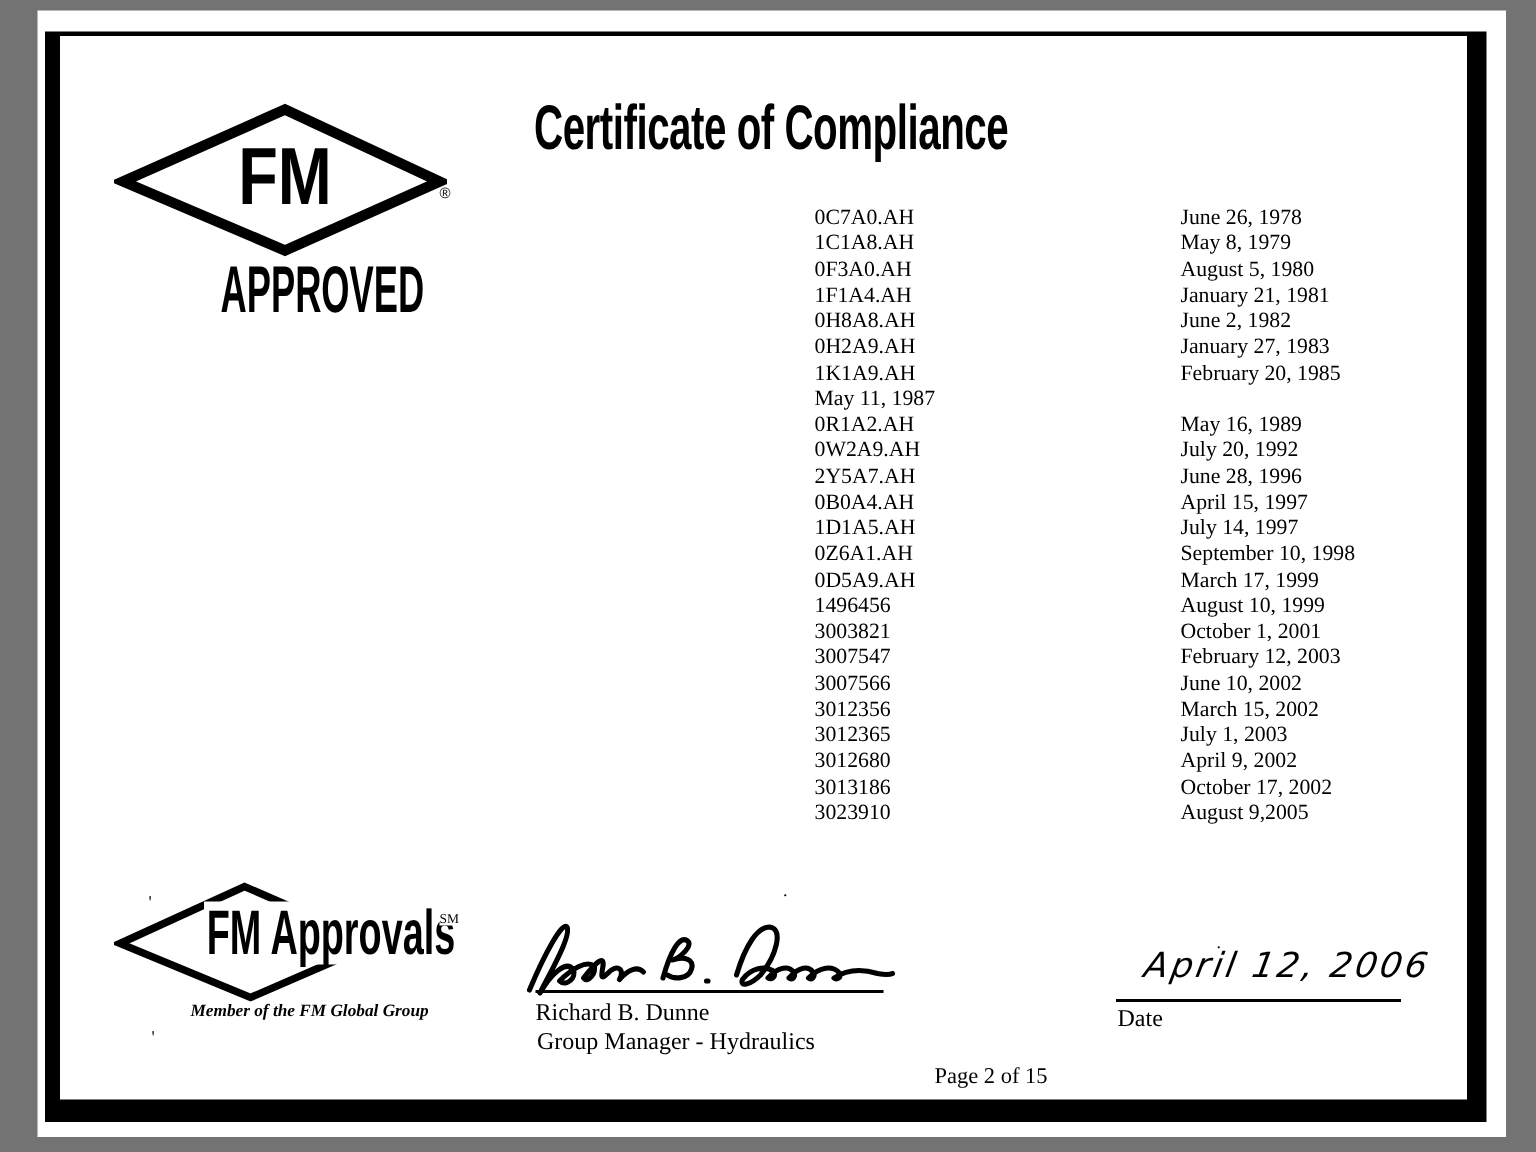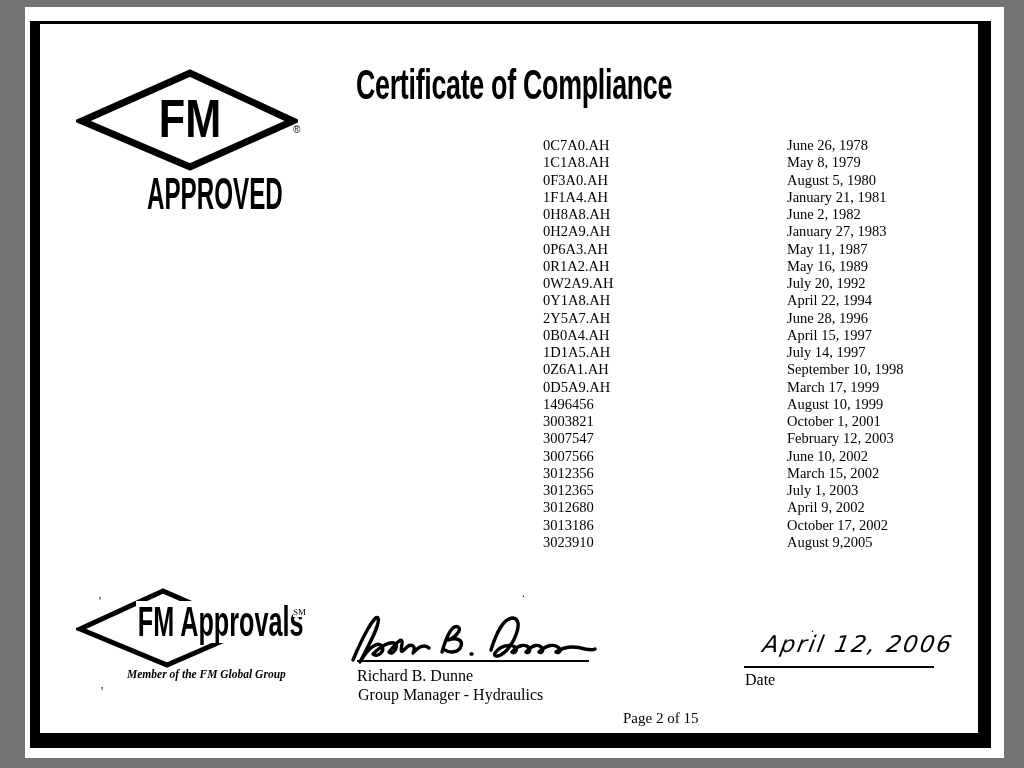--- a/index.html
+++ b/index.html
@@ -172,40 +172,39 @@
         <span class="record-id">0H8A8.AH</span>
         <span class="record-date">June 2, 1982</span>
       </div>
 
       <div class="record-row">
         <span class="record-id">0H2A9.AH</span>
         <span class="record-date">January 27, 1983</span>
       </div>
 
 
-
-      <div class="record-row">
-        <span class="record-id">0P6A3.AH</span>
+      <div class="record-row">
+        <span class="record-id">1K1A9.AH</span>
+        <span class="record-date">February 20, 1985</span>
+      </div>
+
+      <div class="record-row">
         <span class="record-date">May 11, 1987</span>
       </div>
 
       <div class="record-row">
         <span class="record-id">0R1A2.AH</span>
         <span class="record-date">May 16, 1989</span>
       </div>
 
       <div class="record-row">
         <span class="record-id">0W2A9.AH</span>
         <span class="record-date">July 20, 1992</span>
       </div>
 
-      <div class="record-row">
-        <span class="record-id">0Y1A8.AH</span>
-        <span class="record-date">April 22, 1994</span>
-      </div>
 
       <div class="record-row">
         <span class="record-id">2Y5A7.AH</span>
         <span class="record-date">June 28, 1996</span>
       </div>
 
       <div class="record-row">
         <span class="record-id">0B0A4.AH</span>
         <span class="record-date">April 15, 1997</span>
       </div>

